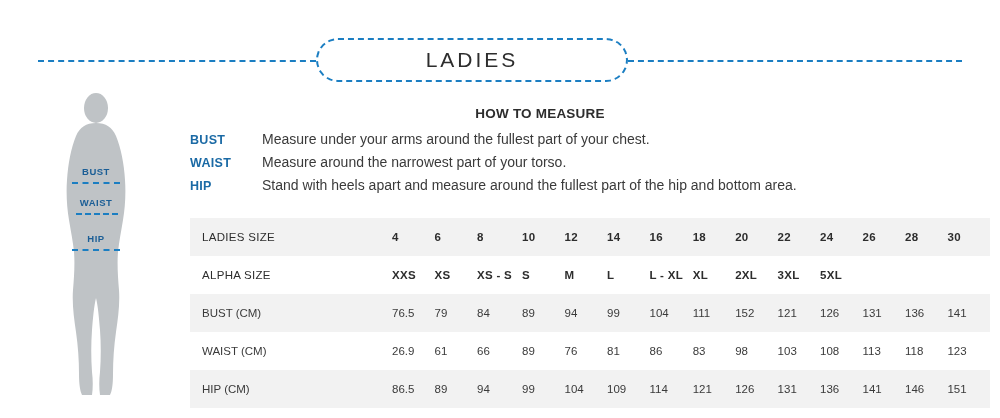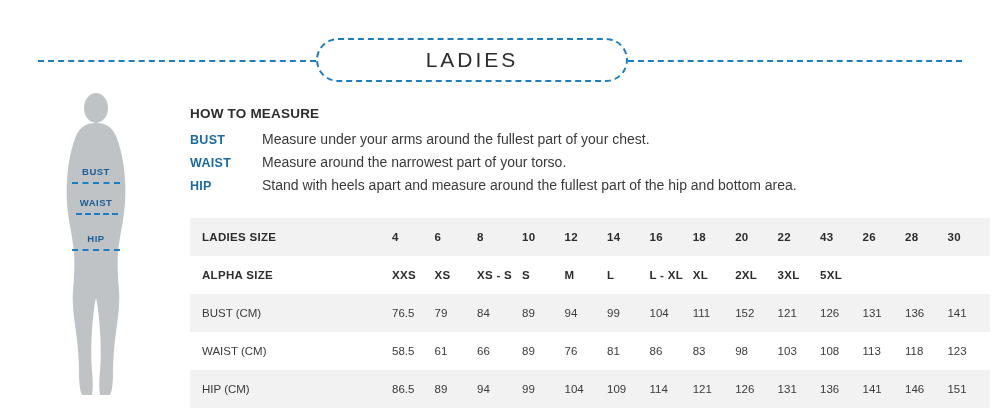--- a/index.html
+++ b/index.html
@@ -92,20 +92,21 @@
     left: 190px;
     top: 106px;
     width: 700px;
   }
   .howto h2 {
     margin: 0 0 10px 0;
     font-size: 13.5px;
     font-weight: bold;
     color: #2d2d2d;
     letter-spacing: .2px;
+    text-align: center;
   }
   .howto-row {
     display: flex;
     align-items: baseline;
     margin-bottom: 7px;
   }
   .howto-term {
     width: 72px;
     flex: 0 0 72px;
     font-size: 12.5px;
@@ -139,21 +140,21 @@
     width: 145px;
     padding-left: 12px;
     text-align: left;
   }
   .size-table td.val {
     width: 33px;
     text-align: left;
     padding-right: 0;
   }
   .size-table tr.head td {
-    font-weight: bold;
+    font-weight: normal;
     color: #2d2d2d;
     letter-spacing: .3px;
   }
   .size-table tr.head td.val { font-weight: bold; }
 </style>
 </head>
 <body>
 
 <div class="header">
   <div class="header-line left"></div>
@@ -213,21 +214,21 @@
       <td class="val">4</td>
       <td class="val">6</td>
       <td class="val">8</td>
       <td class="val">10</td>
       <td class="val">12</td>
       <td class="val">14</td>
       <td class="val">16</td>
       <td class="val">18</td>
       <td class="val">20</td>
       <td class="val">22</td>
-      <td class="val">43</td>
+      <td class="val">24</td>
       <td class="val">26</td>
       <td class="val">28</td>
       <td class="val">30</td>
     </tr>
 
     <tr class="head">
       <td class="label">ALPHA SIZE</td>
       <td class="val">XXS</td>
       <td class="val">XS</td>
       <td class="val">XS - S</td>
@@ -257,21 +258,21 @@
       <td class="val">152</td>
       <td class="val">121</td>
       <td class="val">126</td>
       <td class="val">131</td>
       <td class="val">136</td>
       <td class="val">141</td>
     </tr>
 
     <tr>
       <td class="label">WAIST (CM)</td>
-      <td class="val">58.5</td>
+      <td class="val">26.9</td>
       <td class="val">61</td>
       <td class="val">66</td>
       <td class="val">89</td>
       <td class="val">76</td>
       <td class="val">81</td>
       <td class="val">86</td>
       <td class="val">83</td>
       <td class="val">98</td>
       <td class="val">103</td>
       <td class="val">108</td>

